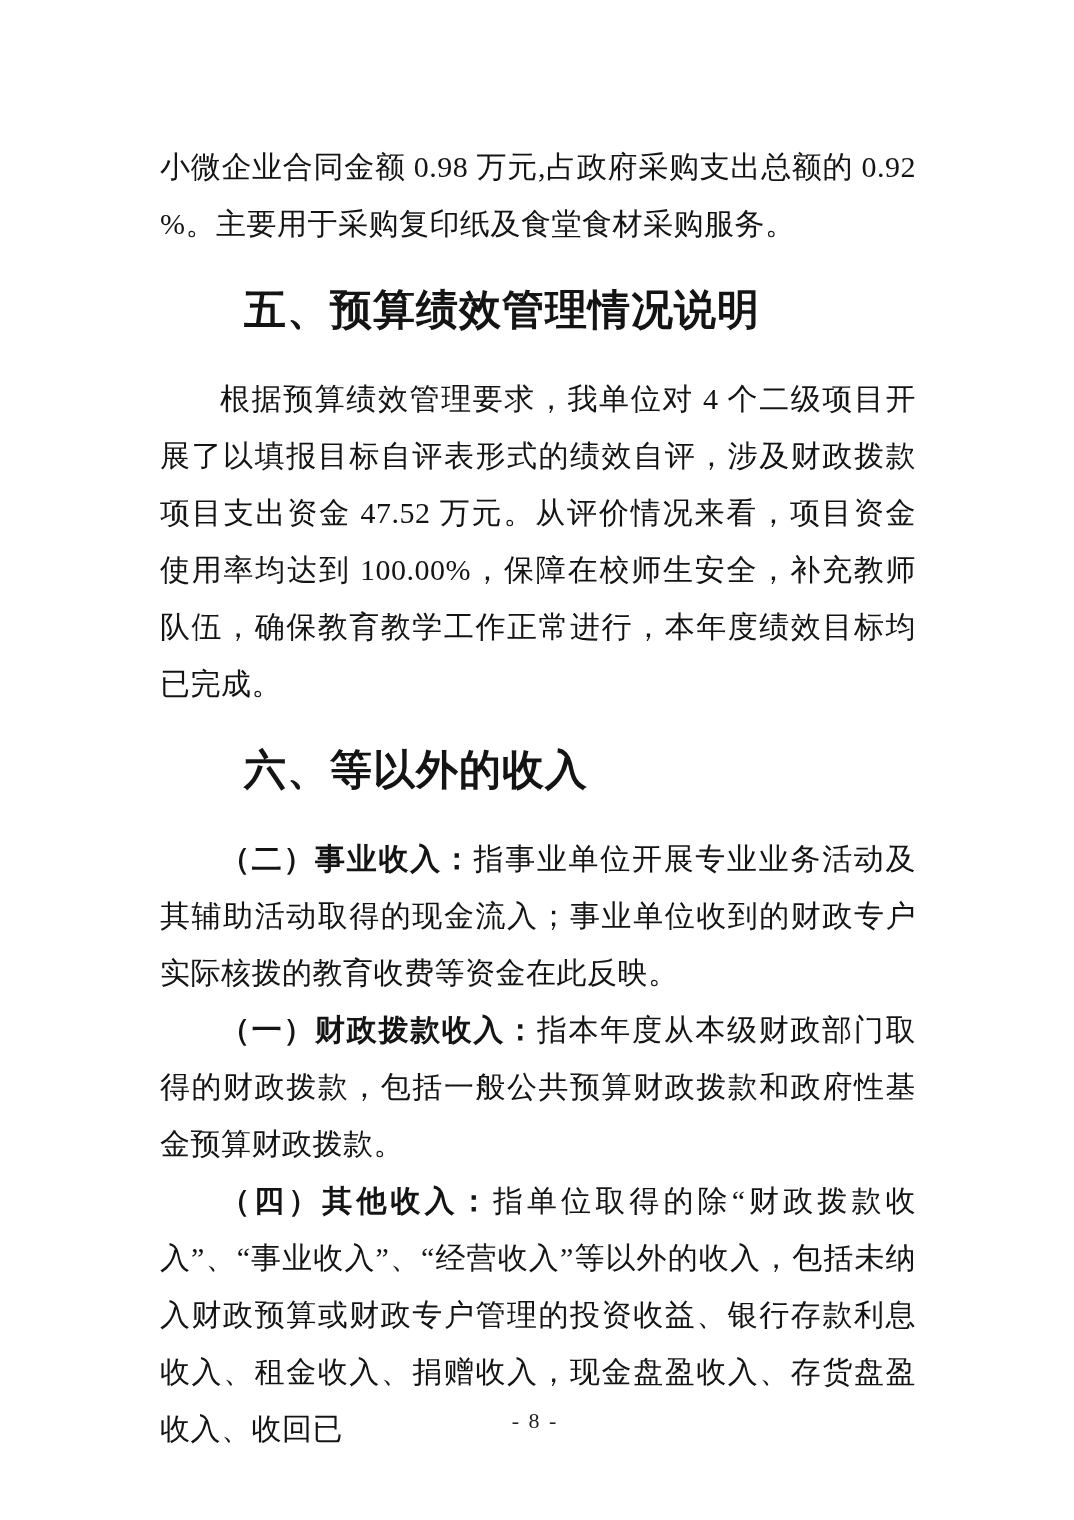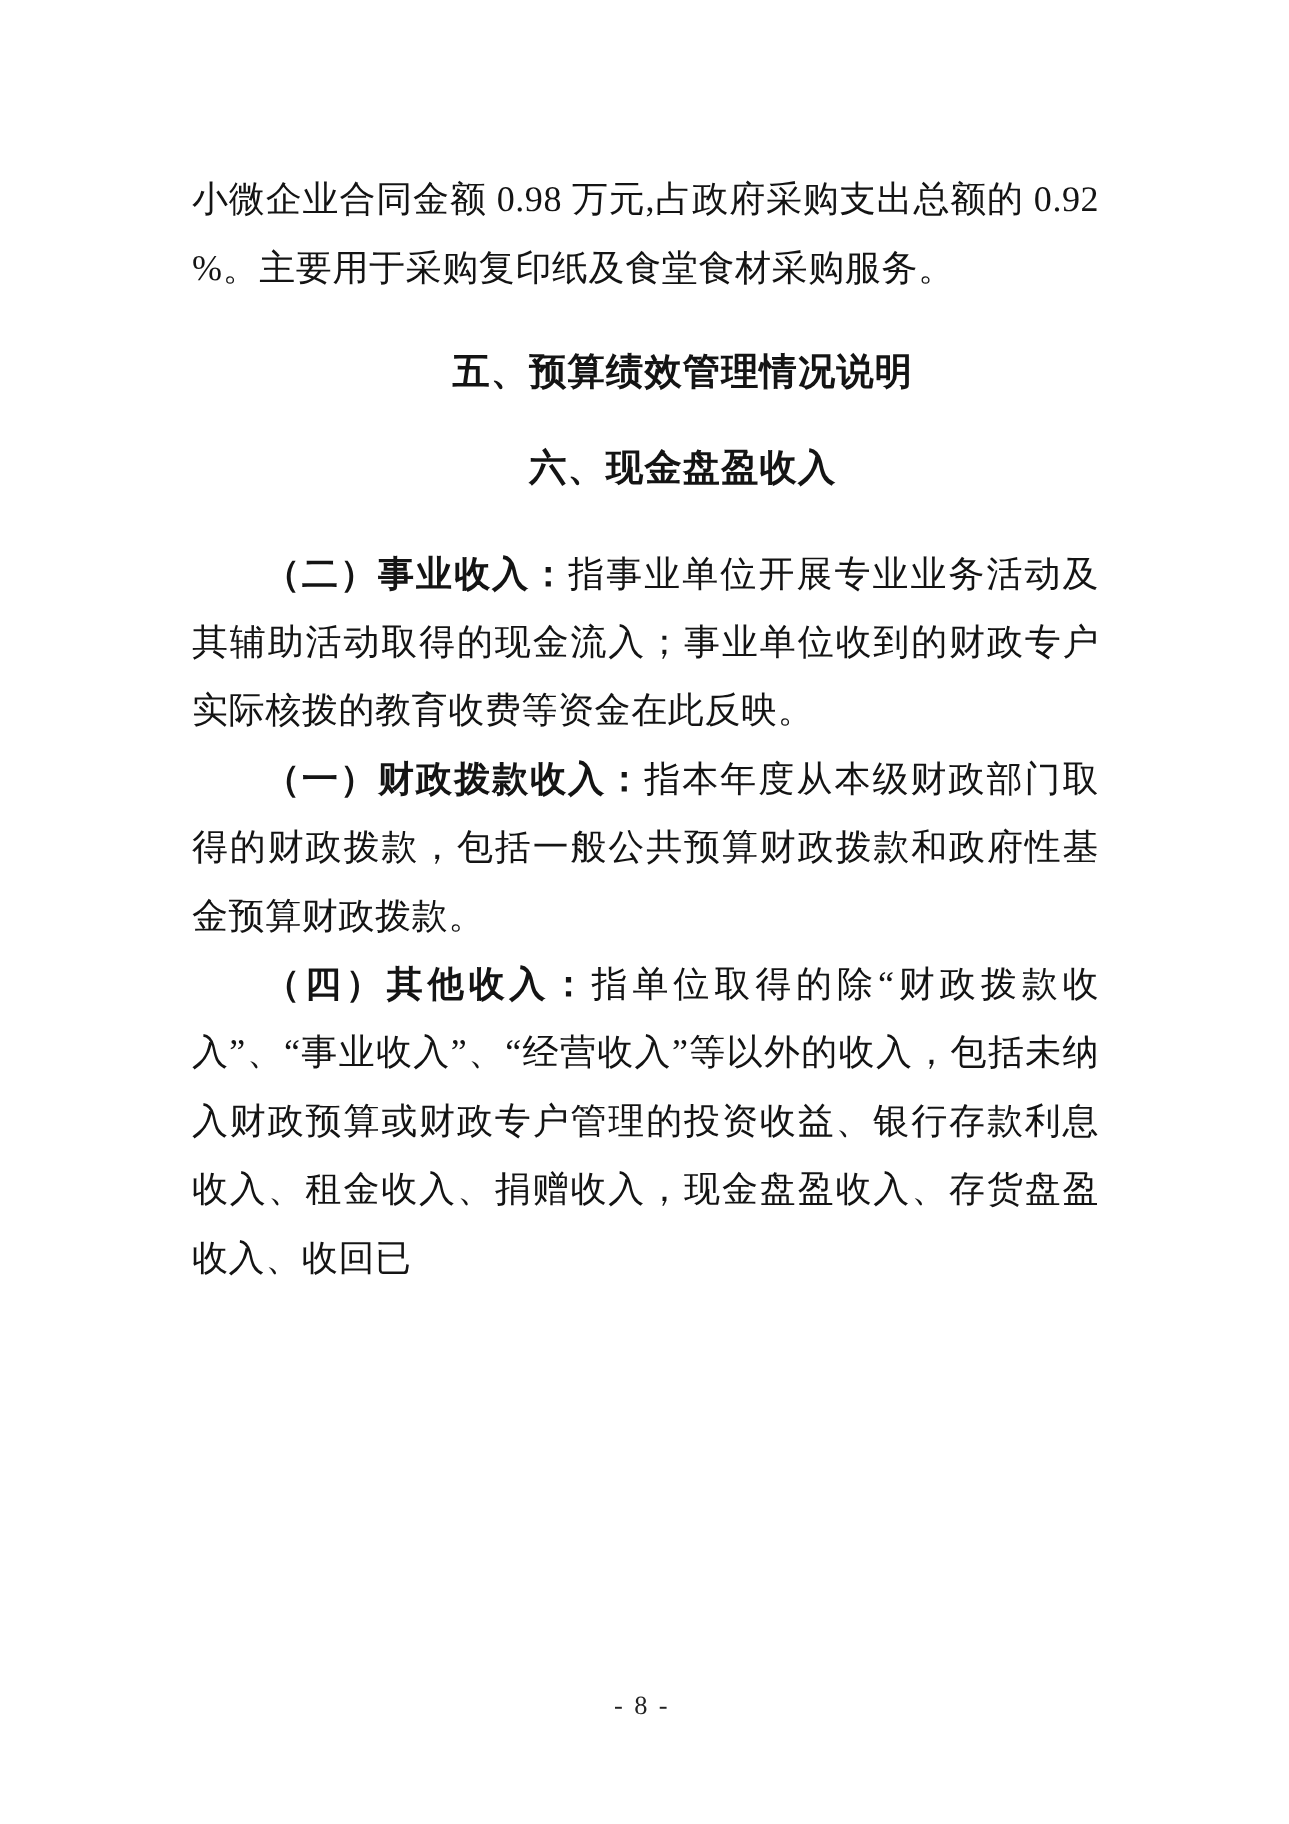--- a/index.html
+++ b/index.html
@@ -29,26 +29,25 @@
     margin: 0;
     letter-spacing: 0.5px;
     word-break: break-all;
   }
   p.indent {
     text-indent: 2em;
   }
   h2.section-heading {
     font-family: "Liberation Sans", "DejaVu Sans", sans-serif;
     font-weight: bold;
-    font-size: 31px;
+    font-size: 42px;
     line-height: 40px;
     margin: 38px 0 40px 0;
     text-indent: 2em;
     letter-spacing: 1px;
-    text-align: center;
   }
   .term {
     font-weight: bold;
   }
   .page-number {
     position: absolute;
     bottom: 86px;
     left: 0;
     width: 100%;
     text-align: center;
@@ -60,22 +59,23 @@
 </head>
 <body>
 
 <div class="page">
   <div class="content">
 
     <p class="body">小微企业合同金额 0.98 万元,占政府采购支出总额的 0.92 %。主要用于采购复印纸及食堂食材采购服务。</p>
 
     <h2 class="section-heading">五、预算绩效管理情况说明</h2>
 
+    <p class="body indent">根据预算绩效管理要求，我单位对 4 个二级项目开展了以填报目标自评表形式的绩效自评，涉及财政拨款项目支出资金 47.52 万元。从评价情况来看，项目资金使用率均达到 100.00%，保障在校师生安全，补充教师队伍，确保教育教学工作正常进行，本年度绩效目标均已完成。</p>
 
-    <h2 class="section-heading">六、现金盘盈收入</h2>
+    <h2 class="section-heading">六、等以外的收入</h2>
 
     <p class="body indent"><span class="term">（二）事业收入：</span><span>指事业单位开展专业业务活动及其辅助活动取得的现金流入；事业单位收到的财政专户实际核拨的教育收费等资金在此反映。</span></p>
 
     <p class="body indent"><span class="term">（一）财政拨款收入：</span><span>指本年度从本级财政部门取得的财政拨款，包括一般公共预算财政拨款和政府性基金预算财政拨款。</span></p>
 
 
     <p class="body indent"><span class="term">（四）其他收入：</span><span>指单位取得的除“财政拨款收入”、“事业收入”、“经营收入”等以外的收入，包括未纳入财政预算或财政专户管理的投资收益、银行存款利息收入、租金收入、捐赠收入，现金盘盈收入、存货盘盈收入、收回已</span></p>
 
   </div>
 

